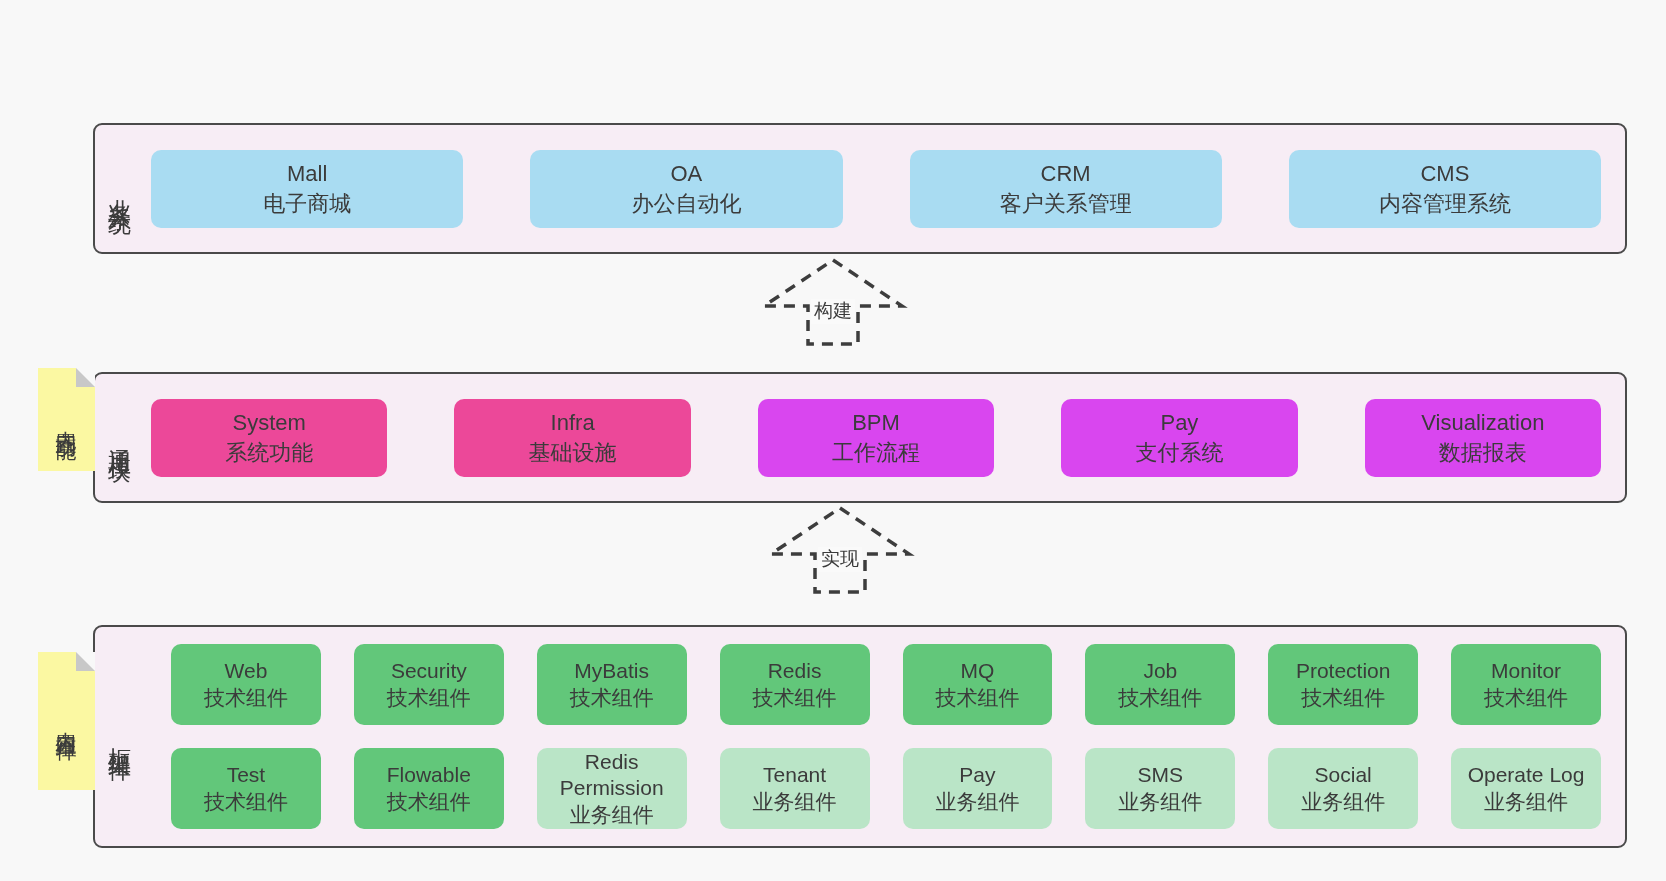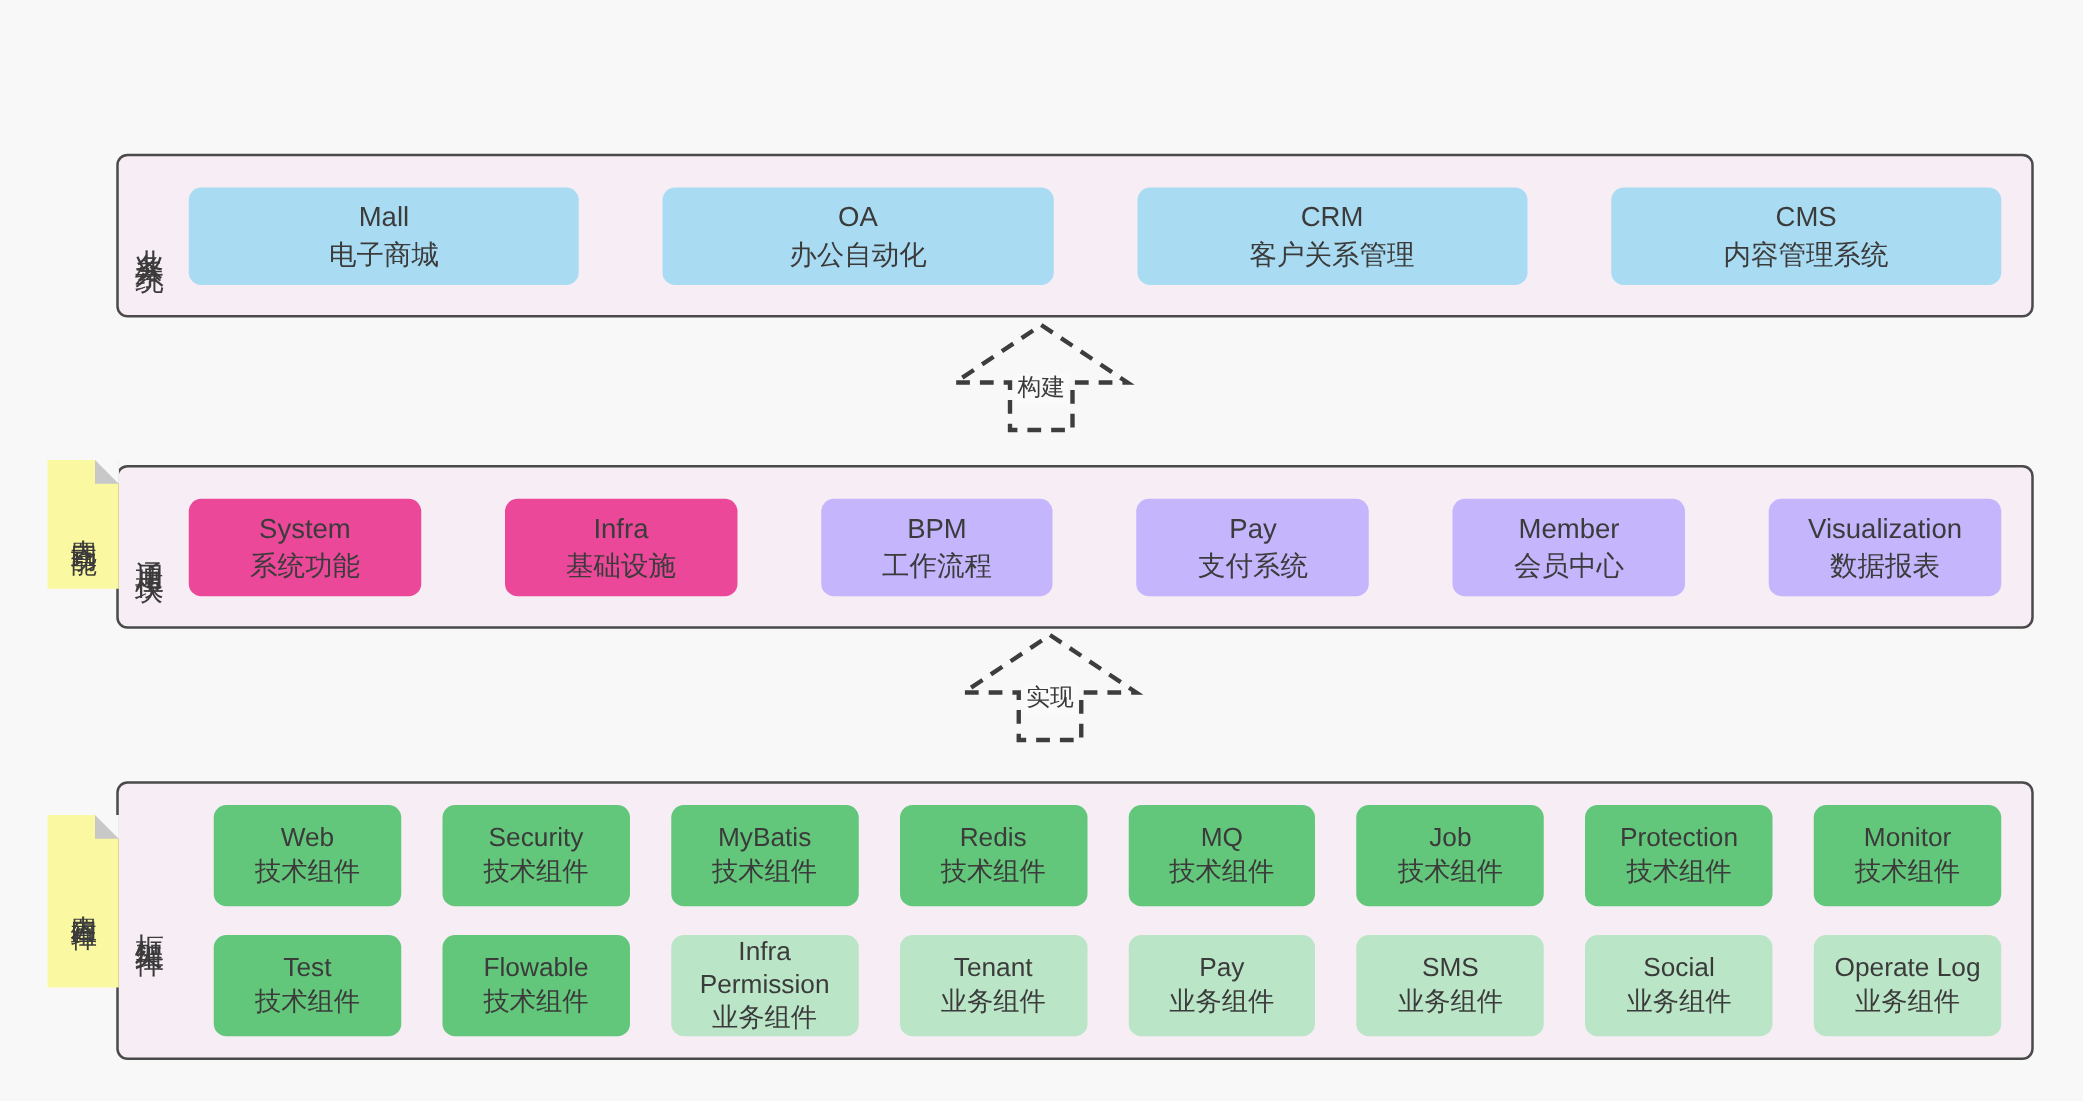--- a/index.html
+++ b/index.html
@@ -24,21 +24,21 @@
   }
   
   .boxes{flex:1;display:flex;gap:67px;padding:0 24px 0 20px;}
   .box{
     flex:1;height:78px;border-radius:10px;
     display:flex;flex-direction:column;align-items:center;justify-content:center;
     text-align:center;font-size:22px;line-height:1.32;
   }
   .blue{background:#a9dcf2;}
   .red{background:#ec4899;}
-  .pink{background:#c4b5fd;}
+  .pink{background:#d946ef;}
   .green{background:#62c77a;}
   .green-light{background:#bae5c7;}
   
   .grid{flex:1;display:grid;grid-template-columns:repeat(8,1fr);gap:23px 33px;padding:0 24px 0 16px;}
   .grid .box{height:81px;font-size:21px;line-height:1.25;padding:0 4px;box-sizing:border-box;}
   
   .note{
     position:absolute;left:38px;width:57px;background:#fbf8a2;z-index:3;
     display:flex;align-items:center;justify-content:center;
   }
@@ -111,24 +111,20 @@
     </div>
     <div class="box pink">
       <div>BPM</div>
       <div>工作流程</div>
     </div>
     <div class="box pink">
       <div>Pay</div>
       <div>支付系统</div>
     </div>
     <div class="box pink">
-      <div>Member</div>
-      <div>会员中心</div>
-    </div>
-    <div class="box pink">
       <div>Visualization</div>
       <div>数据报表</div>
     </div>
   </div>
 </div>
 
 <div class="arrow" id="arrow-implement">
   <svg viewBox="0 0 150 92">
     <polygon points="75,4 144,50 100,50 100,88 50,88 50,50 6,50" fill="none" stroke="#3d3d3d" stroke-width="3.5" stroke-dasharray="11 8"></polygon>
   </svg>
@@ -175,21 +171,21 @@
     </div>
     <div class="box green">
       <div>Test</div>
       <div>技术组件</div>
     </div>
     <div class="box green">
       <div>Flowable</div>
       <div>技术组件</div>
     </div>
     <div class="box green-light">
-      <div>Infra Permission</div>
+      <div>Redis Permission</div>
       <div>业务组件</div>
     </div>
     <div class="box green-light">
       <div>Tenant</div>
       <div>业务组件</div>
     </div>
     <div class="box green-light">
       <div>Pay</div>
       <div>业务组件</div>
     </div>

